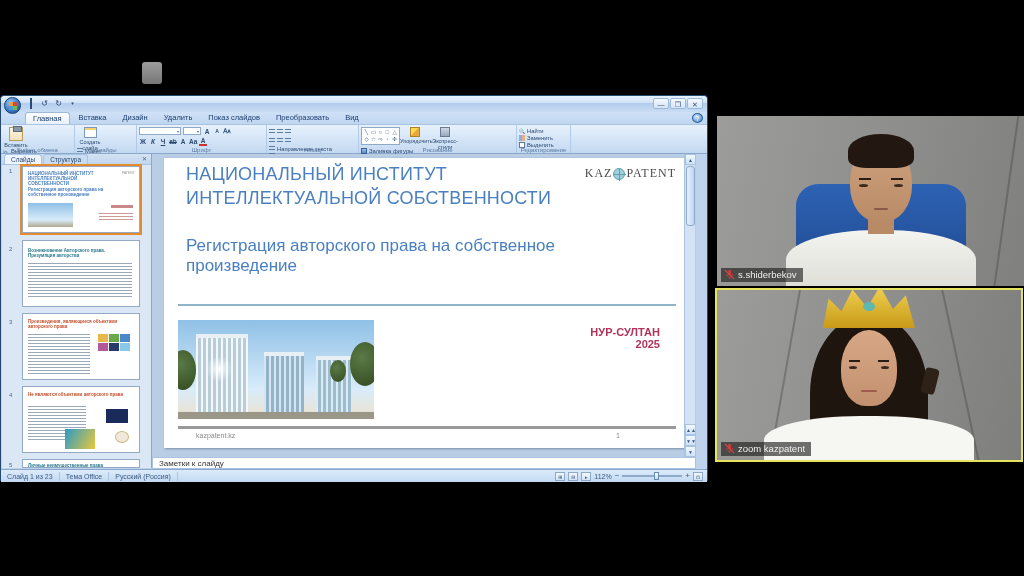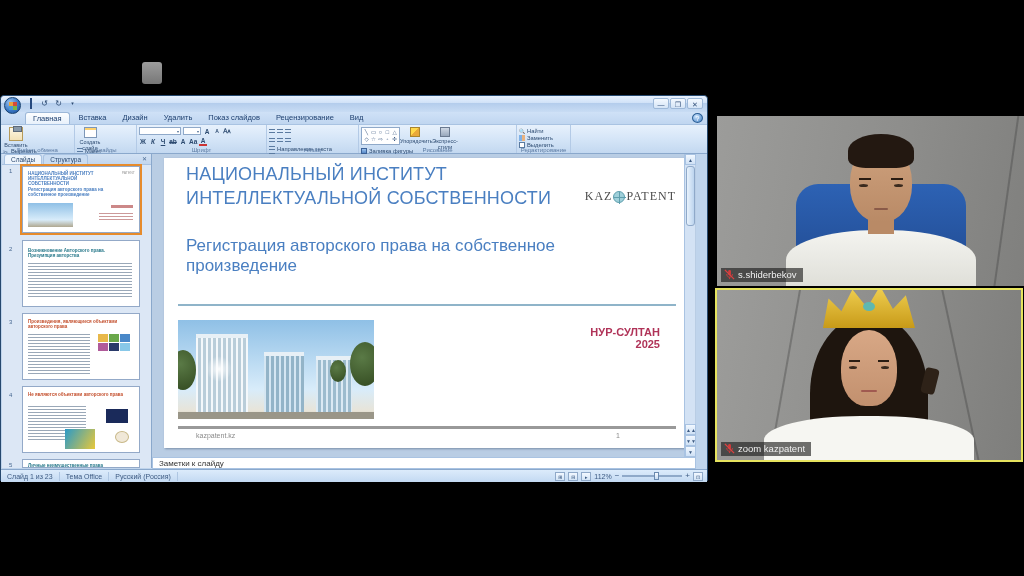--- a/index.html
+++ b/index.html
@@ -93,21 +93,21 @@
   .mini-imgs { position:absolute; display:flex; flex-wrap:wrap; gap:1px; }
   .mini-imgs i { width:10px; height:8px; }
 
   
   .workspace { position:absolute; left:151px; top:58px; width:544px; height:303px; background:#b9cde4; }
   .slide { position:absolute; left:12px; top:4px; width:526px; height:290px; background:#fff;
     box-shadow:1px 1px 2px rgba(60,80,110,.5); }
   .slide-title { position:absolute; left:22px; top:4px; width:400px; font-size:18px; line-height:24px;
     color:#4a7fc1; letter-spacing:.2px; }
   .kaz-logo { position:absolute; right:14px; top:8px; font-family:"Liberation Serif",serif;
-    font-size:12px; color:#4c4c4c; letter-spacing:1px; display:flex; align-items:center;margin-top:23px; }
+    font-size:12px; color:#4c4c4c; letter-spacing:1px; display:flex; align-items:center; }
   .kaz-globe { width:12px; height:12px; border-radius:50%; background:#9fd0da; border:1px solid #5f9fae;
     position:relative; margin:0 1px; }
   .kaz-globe:before { content:""; position:absolute; left:5px; top:0; width:1px; height:12px; background:#5f9fae; }
   .kaz-globe:after { content:""; position:absolute; left:0; top:5px; width:12px; height:1px; background:#5f9fae; }
   .slide-sub { position:absolute; left:22px; top:78px; width:420px; font-size:17px; line-height:20px; color:#4a7fc1; }
   .divider-top { position:absolute; left:14px; top:146px; width:498px; height:2px; background:#8fb4c9; }
   .photo { position:absolute; left:14px; top:162px; width:196px; height:99px; overflow:hidden;
     background:linear-gradient(#8fc0e6,#d8ecfa 70%,#e8e4d8 92%,#b0a890); }
   .bldg { position:absolute; bottom:7px; }
   .b1 { left:18px; width:52px; height:74px;
@@ -223,21 +223,21 @@
       <span class="winbtn">✕</span>
     </div>
   </div>
 
   <div class="tabrow">
     <span class="rtab active">Главная</span>
     <span class="rtab">Вставка</span>
     <span class="rtab">Дизайн</span>
     <span class="rtab">Удалить</span>
     <span class="rtab">Показ слайдов</span>
-    <span class="rtab">Рецензирование</span>
+    <span class="rtab">Преобразовать</span>
     <span class="rtab">Вид</span>
   </div>
   <div class="help-btn">?</div>
 
   <div class="ribbon">
 
     <div class="rgroup" style="width:74px">
       <div class="bigbtn">
         <span class="bic paste-ic"></span>
         <span>Вставить</span>

